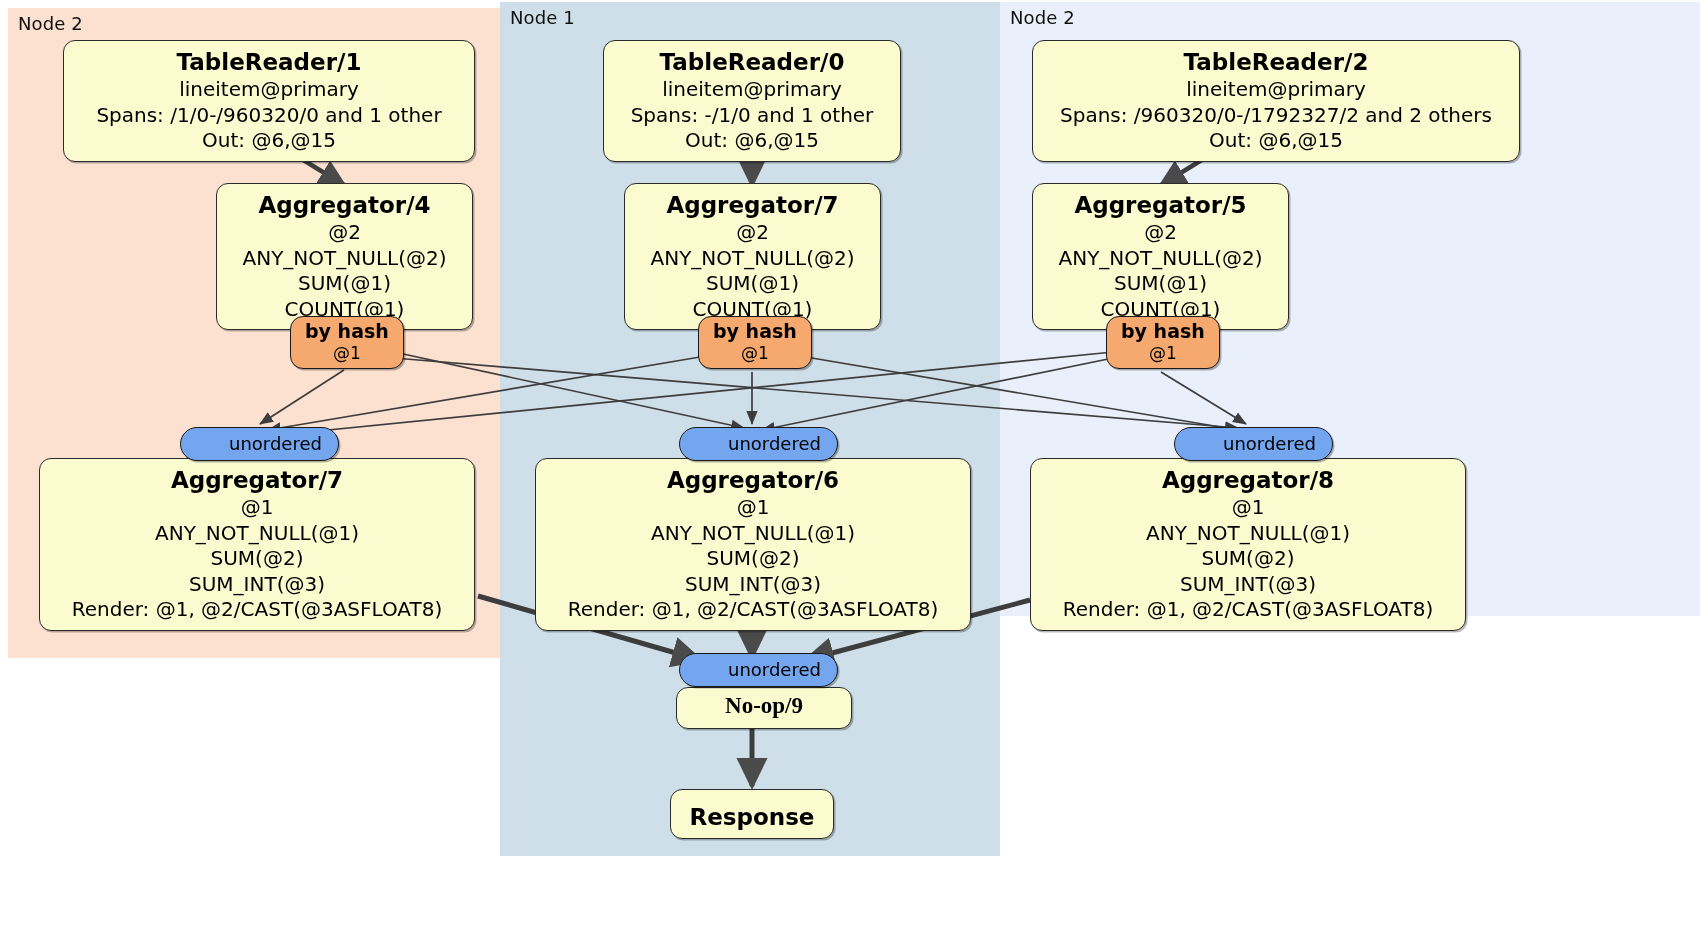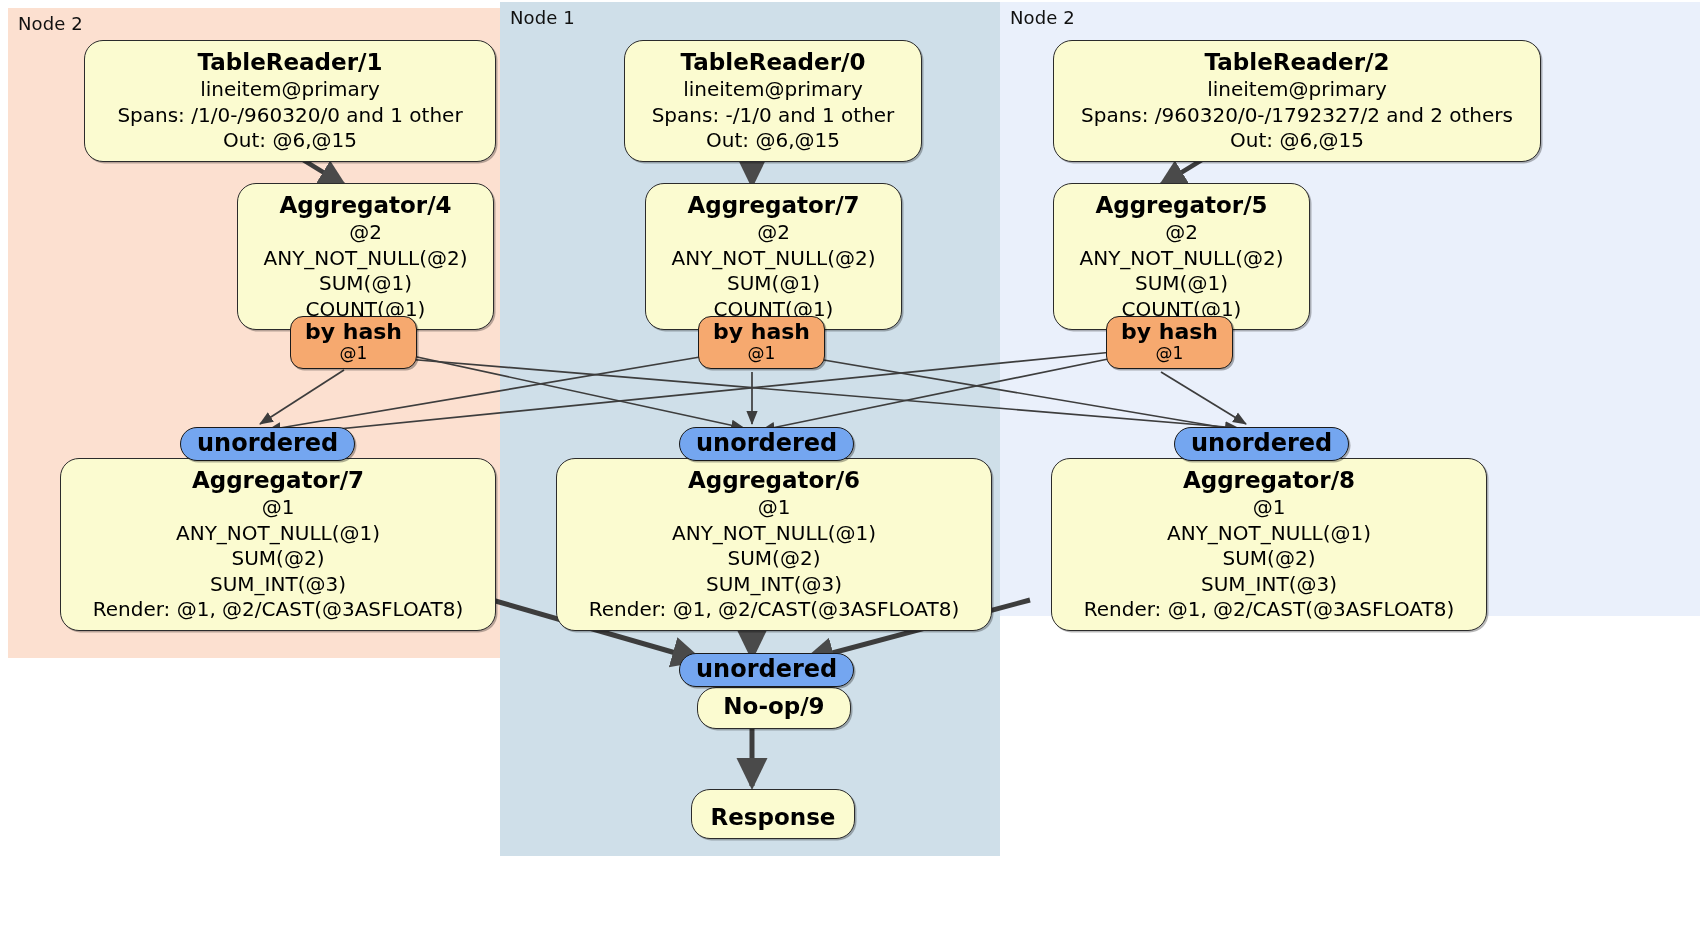--- a/index.html
+++ b/index.html
@@ -18,44 +18,43 @@
   #panel-node3{left:8px;  top:8px;  width:492px; height:650px; background:#fce0d0;}
   #panel-node1{left:500px;top:2px;  width:500px; height:854px; background:#cfdfe9;}
   #panel-node2{left:1000px;top:2px; width:700px; height:614px; background:#eaf0fb;}
 
   
   #edges{position:absolute;left:0;top:0;width:1708px;height:940px;pointer-events:none;}
 
   
   .box{
     position:absolute;box-sizing:border-box;
-    background:#fbfbd0;border:1.6px solid #2b2b2b;border-radius:19px;
+    background:#fbfbd0;border:1.6px solid #2b2b2b;border-radius:12px;
     text-align:center;color:#000;
     padding:6px 10px 7px 10px;
     box-shadow:1.5px 1.5px 0 rgba(0,0,0,.28);
-    margin-left:21px;
   }
   .box .title{font-weight:bold;font-size:23px;line-height:30px;white-space:nowrap;}
   .box .line{font-size:20px;line-height:25.5px;white-space:nowrap;}
 
   
   .badge{
     position:absolute;box-sizing:border-box;text-align:center;color:#000;
     border:1.8px solid #1a1a1a;
     box-shadow:1.5px 1.5px 0 rgba(0,0,0,.3);
   }
   .badge-hash{
     background:#f6a96f;border-radius:13px;padding:3px 14px 4px 14px;
   }
-  .badge-hash .bh-title{font-weight:bold;font-size:22px;line-height:23px;white-space:nowrap;}
+  .badge-hash .bh-title{font-weight:bold;font-size:19px;line-height:23px;white-space:nowrap;}
   .badge-hash .bh-sub{font-size:17px;line-height:21px;white-space:nowrap;}
   .badge-pill{
     background:#74a6f0;border-radius:17px;padding:2px 16px 3px 16px;
   }
-  .badge-pill .bp-title{font-weight:bold;font-size:24px;line-height:27px;white-space:nowrap;}
+  .badge-pill .bp-title{font-weight:normal;font-size:18px;line-height:27px;white-space:nowrap;margin-left:32px;}
 
   .z-hi{z-index:40;}
   .z-box{z-index:20;}
 </style>
 </head>
 <body>
 
 <div id="stage">
 
   <div class="panel" id="panel-node3">
@@ -196,21 +195,21 @@
     <div class="line">ANY_NOT_NULL(@1)</div>
     <div class="line">SUM(@2)</div>
     <div class="line">SUM_INT(@3)</div>
     <div class="line">Render: @1, @2/CAST(@3ASFLOAT8)</div>
   </div>
 
   <div class="badge badge-pill z-hi" style="left:679px;top:653px;">
     <div class="bp-title">unordered</div>
   </div>
 
-  <div class="box z-box" style="left:676px;top:687px;width:154px;padding-top:3px;">
+  <div class="box z-box" style="left:676px;top:687px;width:176px;padding-top:3px;font-family:Liberation Serif, serif;">
     <div class="title">No-op/9</div>
   </div>
 
   <div class="box z-box" style="left:670px;top:789px;width:164px;padding-top:12px;padding-bottom:6px;">
     <div class="title">Response</div>
   </div>
 
 </div>
 
 </body></html>

